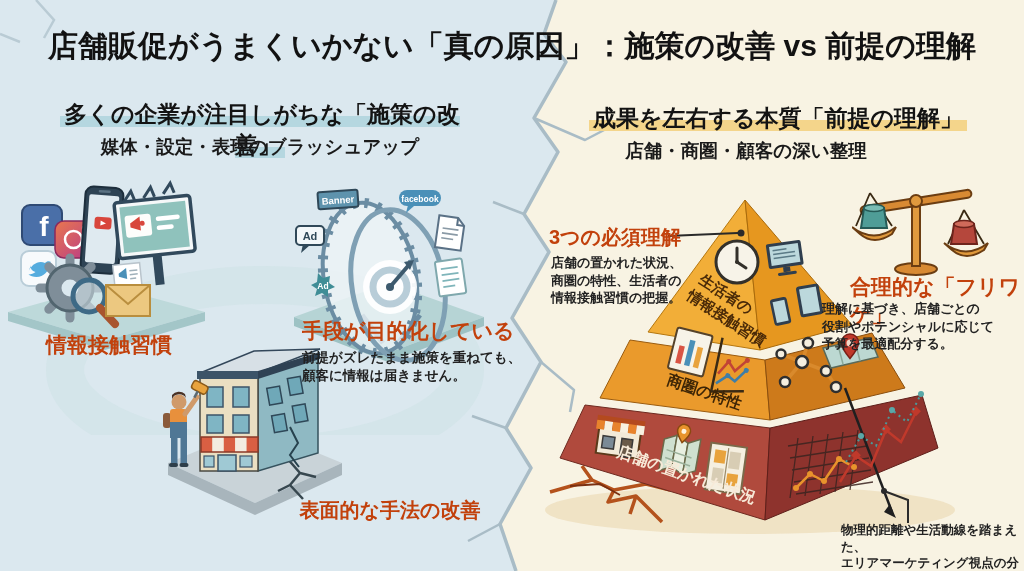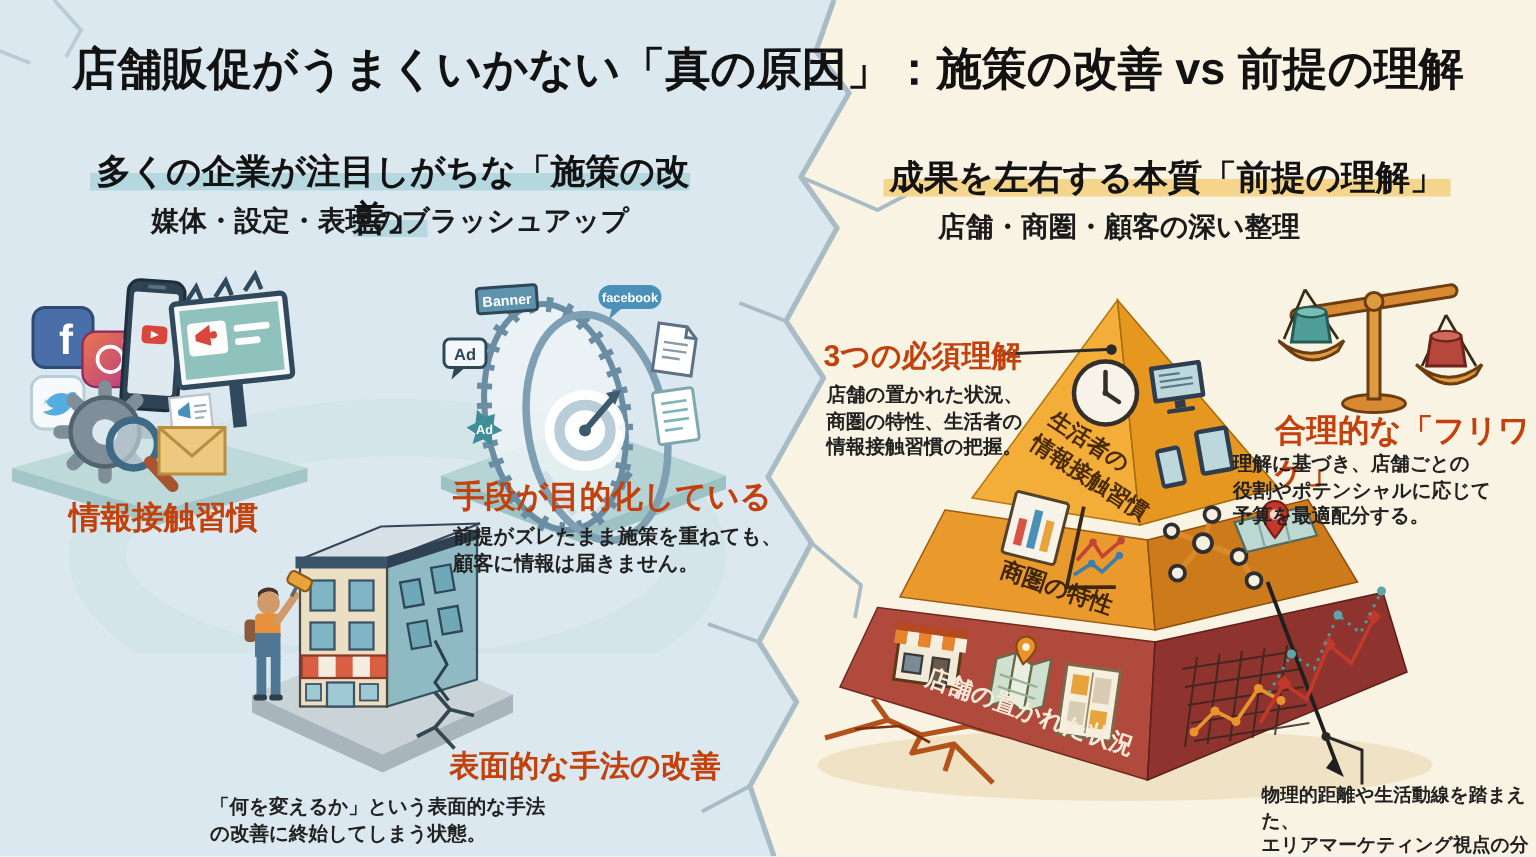--- a/index.html
+++ b/index.html
@@ -410,22 +410,20 @@
   </div>
   <div class="txt col-sub" style="left:546px;top:138px;width:400px">店舗・商圏・顧客の深い整理</div>
 
   <div class="txt blk-head addition-head">情報接触習慣</div>
 
   <div class="txt blk-head means-head">手段が目的化している</div>
   <div class="txt blk-body means-body">前提がズレたまま施策を重ねても、
 顧客に情報は届きません。</div>
 
   <div class="txt blk-head surface-head">表面的な手法の改善</div>
-  <div class="txt blk-body surface-caption">「何を変えるか」という表面的な手法
-の改善に終始してしまう状態。</div>
 
   <div class="txt blk-head three-head">3つの必須理解</div>
   <div class="txt blk-body three-body">店舗の置かれた状況、
 商圏の特性、生活者の
 情報接触習慣の把握。</div>
 
   <div class="txt blk-head furiwake-head">合理的な「フリワケ」</div>
   <div class="txt blk-body furiwake-body">理解に基づき、店舗ごとの
 役割やポテンシャルに応じて
 予算を最適配分する。</div>

